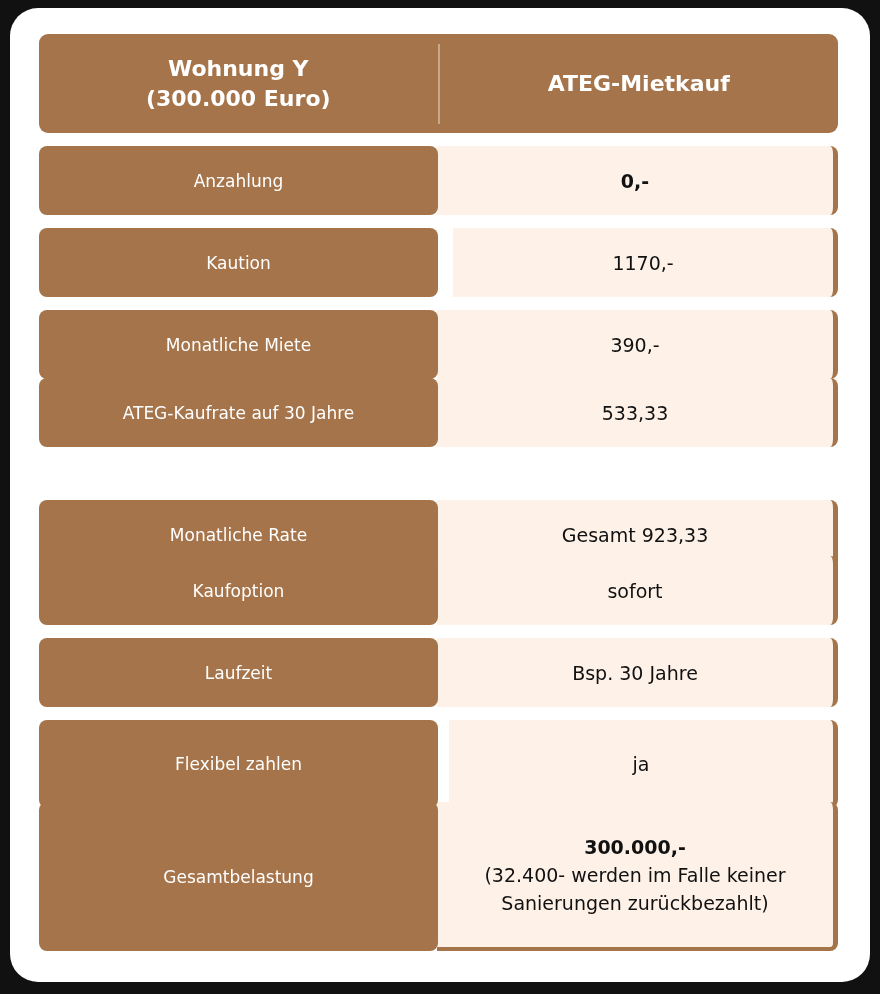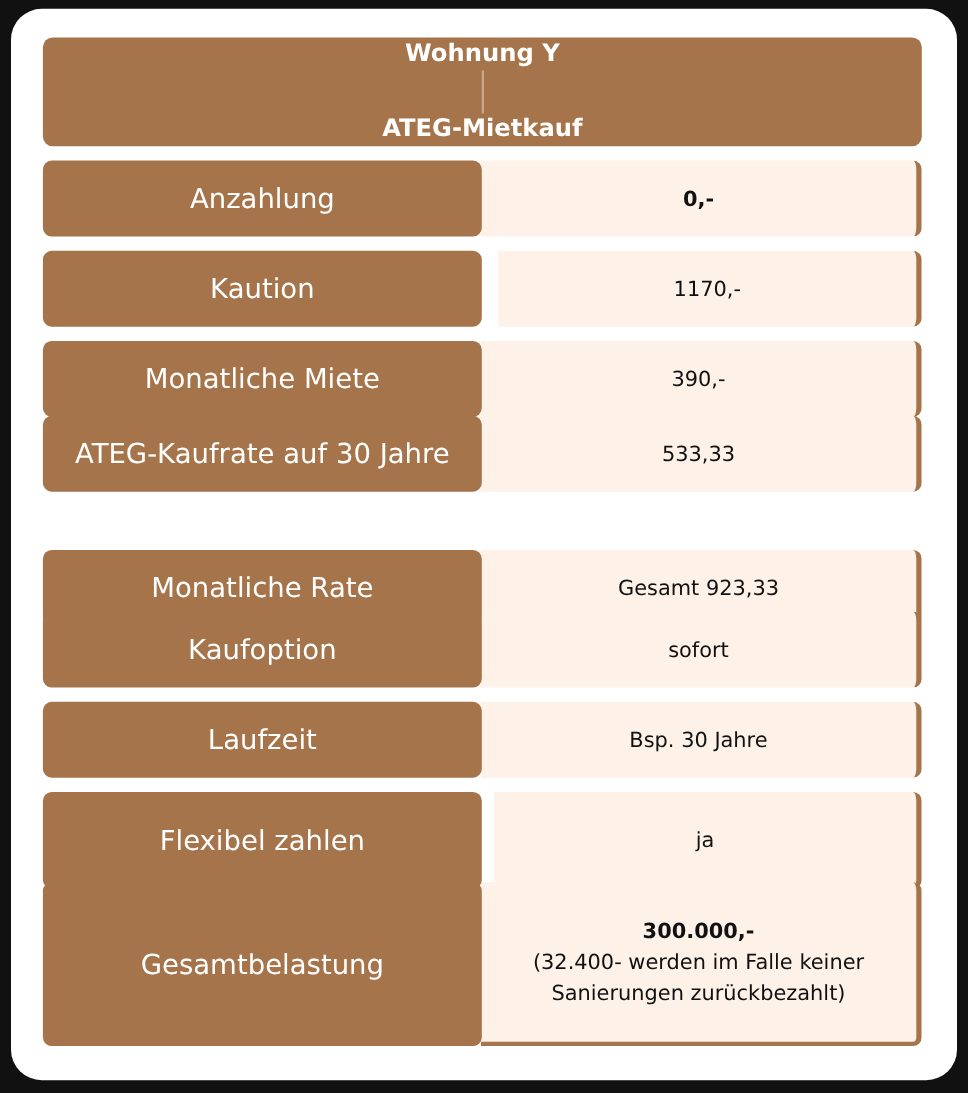--- a/index.html
+++ b/index.html
@@ -7,52 +7,53 @@
     width:880px; height:994px; background:#111;
     font-family:"DejaVu Sans","Liberation Sans",sans-serif;
     position:relative; overflow:hidden;
   }
   .card {
     position:absolute; left:10px; top:8px; width:860px; height:974px;
     background:#fff; border-radius:28px;
   }
   .header {
     position:absolute; left:39px; top:34px; width:799px; height:99px;
-    background:#a5744a; border-radius:9px; display:flex; align-items:center;flex-direction:column;
+    background:#a5744a; border-radius:9px; display:flex; align-items:center;
   }
   .header .hcell {
     flex:1; text-align:center; color:#fff; font-weight:bold; font-size:22px; line-height:30px;
   }
   .header .divider {
     width:2px; height:80px; background:#c9a88a;
   }
   .row { position:absolute; left:39px; width:799px; display:flex; }
   .row .label {
     width:399px; background:#a5744a; color:#fff; border-radius:8px;
-    display:flex; align-items:center; justify-content:center; font-size:25px;
+    display:flex; align-items:center; justify-content:center; font-size:17px;
     position:relative; z-index:2;
   }
   .row .value {
     flex:1; background:#fdf1e8; color:#111; border-radius:0 8px 8px 0;
     border-right:5px solid #a5744a; margin-left:-1px;
     display:flex; align-items:center; justify-content:center; font-size:19px; text-align:center;
     line-height:28px; flex-direction:column;
   }
   .value.bold { font-weight:bold; }
   .value .v-main { font-weight:bold; }
   .value.last { border-bottom:4px solid #a5744a; box-sizing:border-box;text-align:right; }
 </style>
 </head>
 <body>
 
 <div class="card"></div>
 
 <div class="header">
   <div class="hcell">
     <div>Wohnung Y</div>
+    <div>(300.000 Euro)</div>
   </div>
   <div class="divider"></div>
   <div class="hcell">ATEG-Mietkauf</div>
 </div>
 
 <div class="row" style="top:146px;height:69px;">
   <div class="label">Anzahlung</div>
   <div class="value bold">0,-</div>
 </div>
 <div class="row" style="top:228px;height:69px;gap:16px;">

